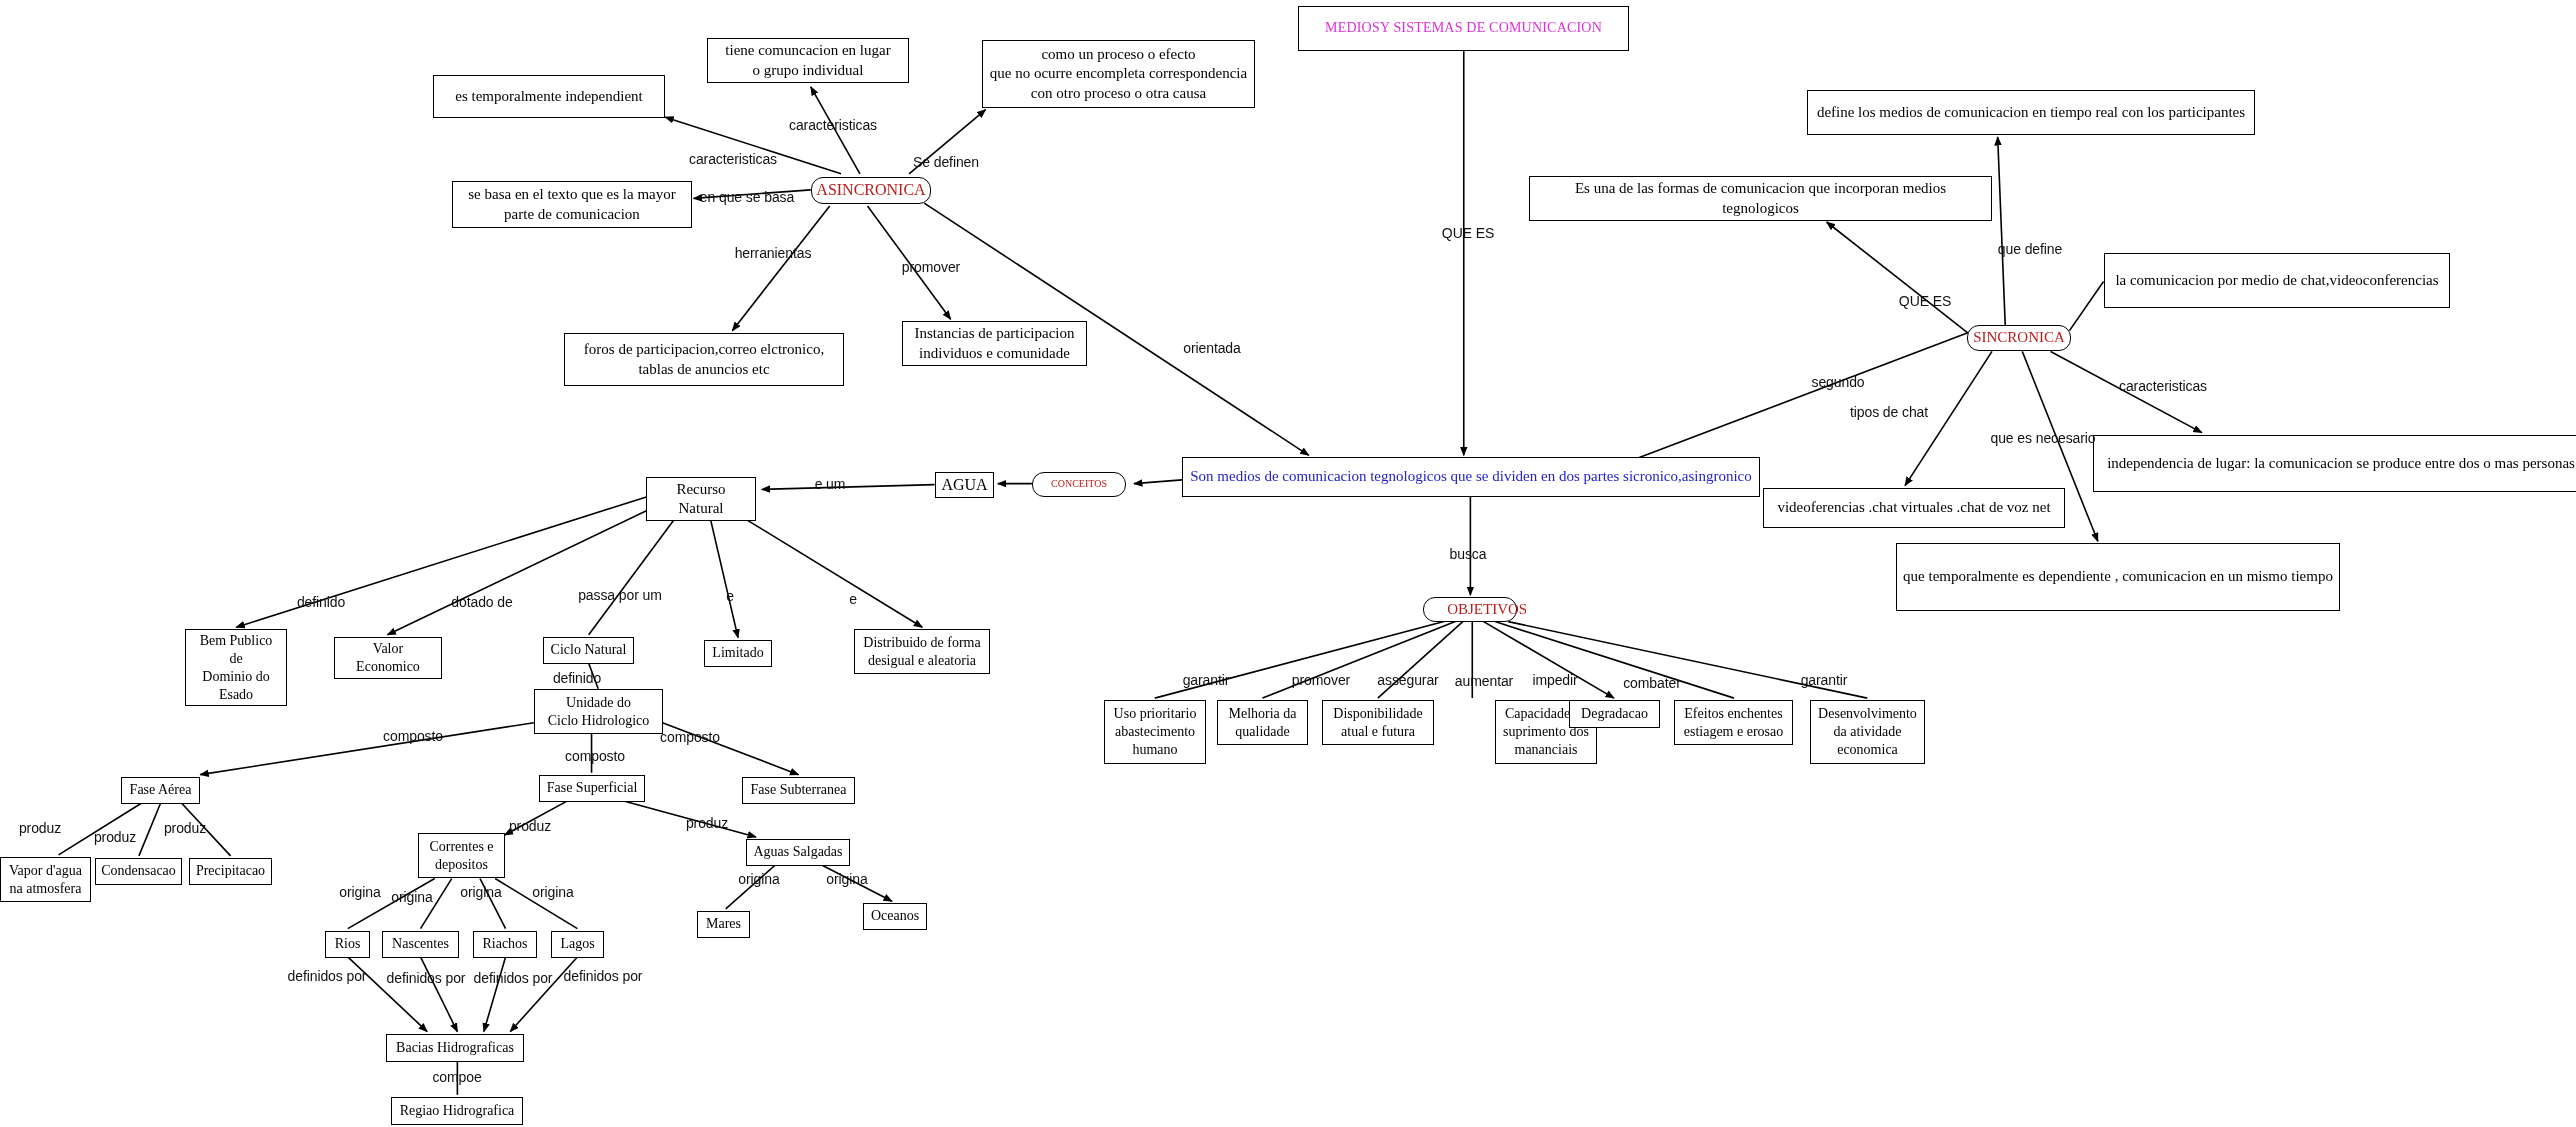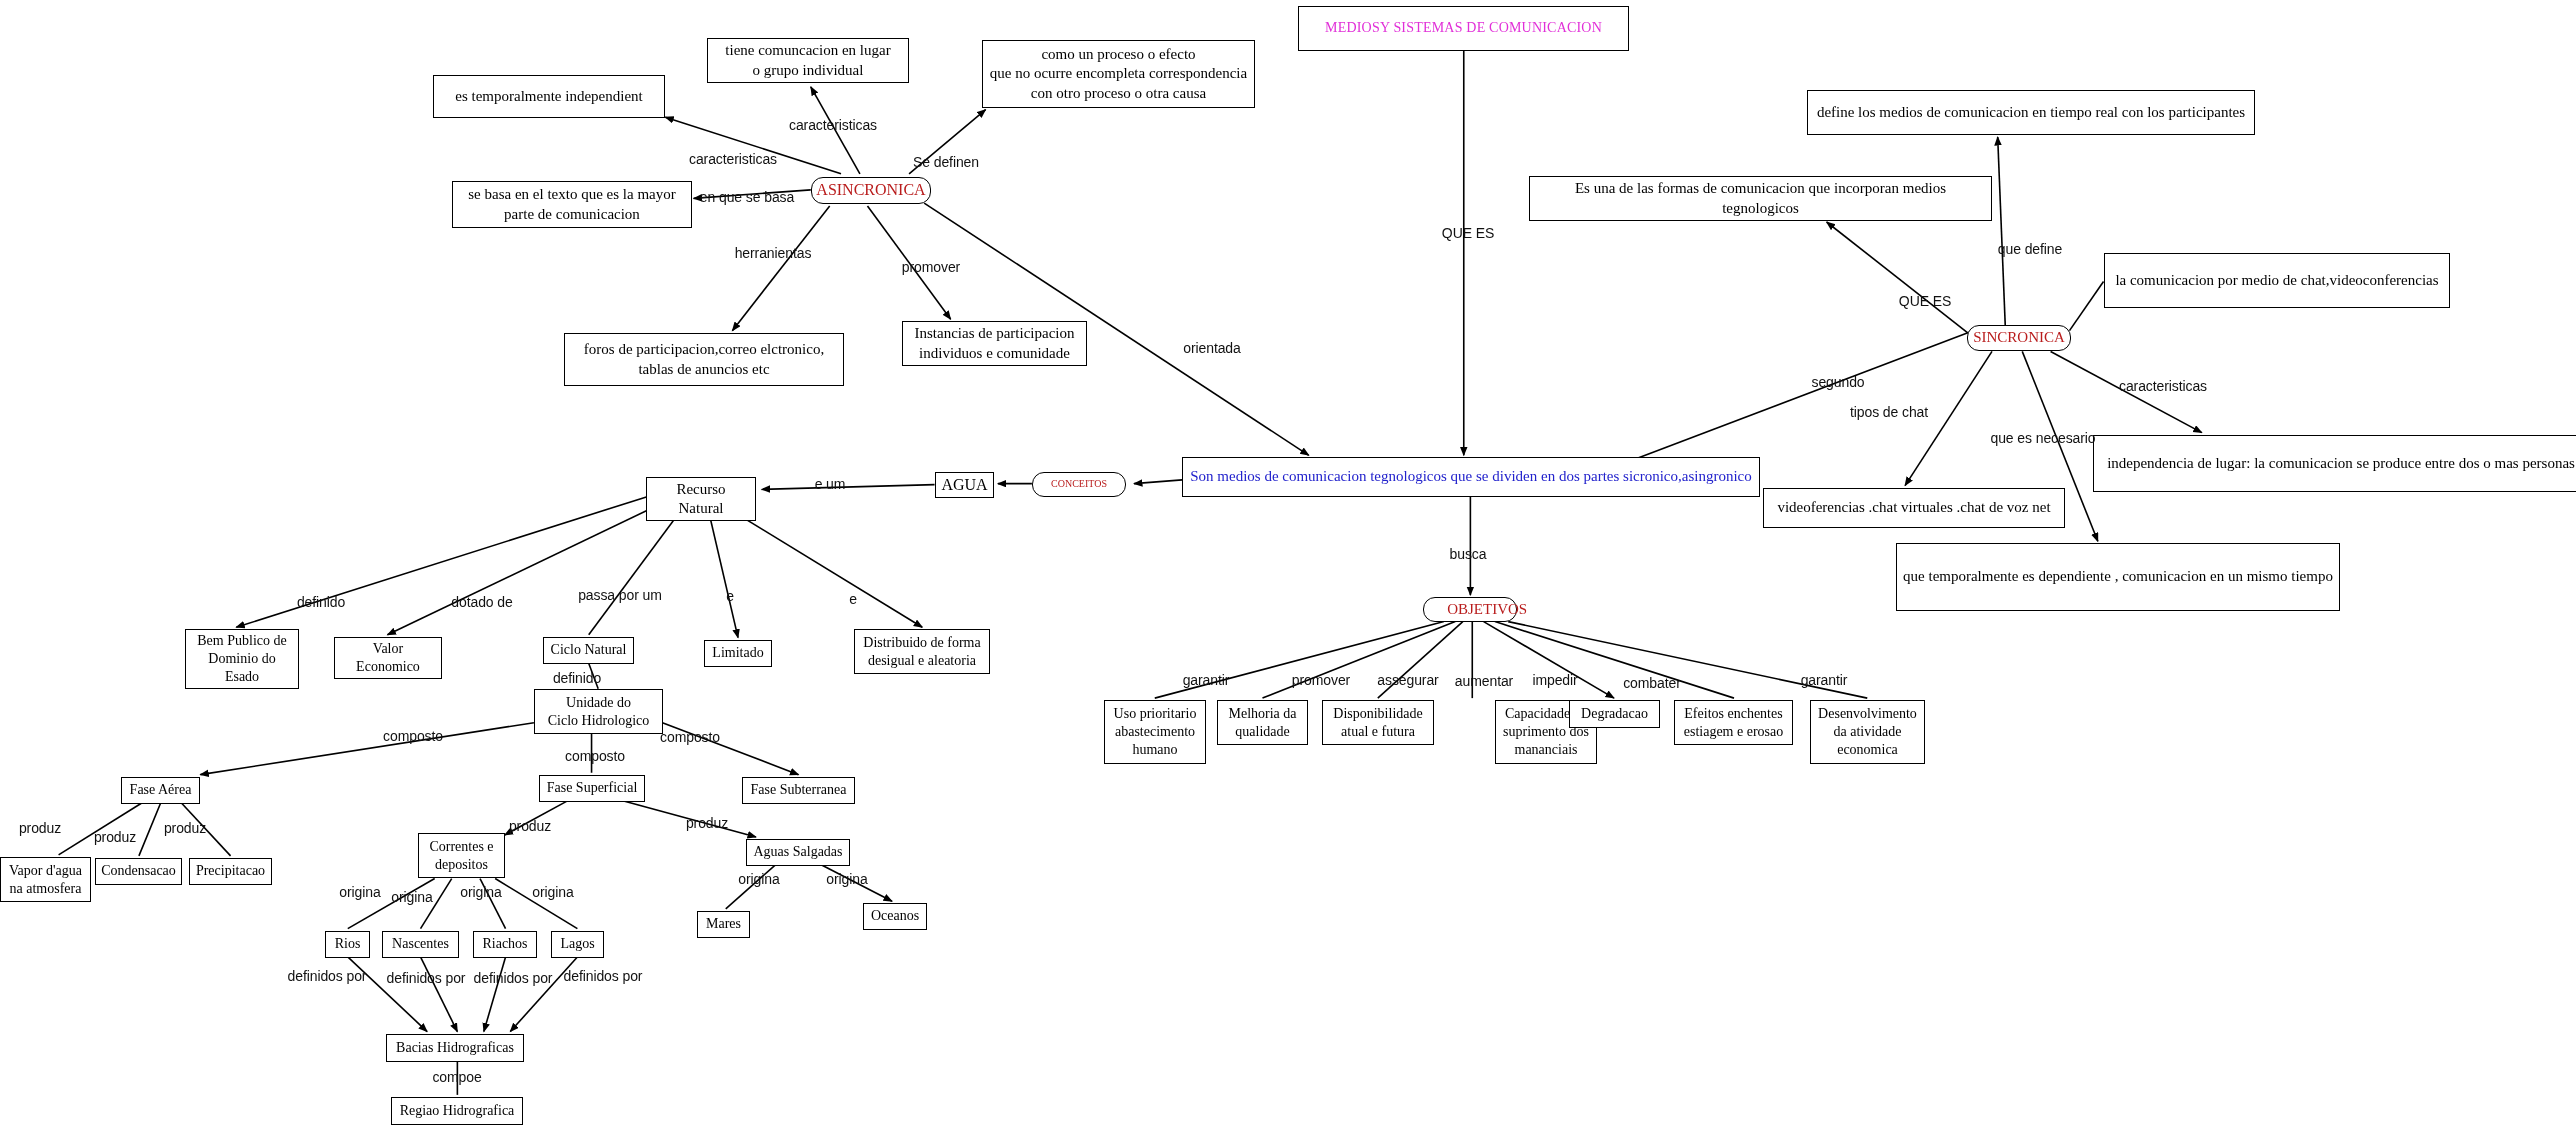--- a/index.html
+++ b/index.html
@@ -141,21 +141,21 @@
       <div class="node" style="left: 1448px; top: 700px; width: 102px; min-height: 64px; font-size: 14px; margin-left: 47px;">Capacidade de
 suprimento dos
 mananciais</div>
       <div class="node" style="left: 1569px; top: 700px; width: 91px; min-height: 28px; font-size: 14px;">Degradacao</div>
       <div class="node" style="left: 1674px; top: 700px; width: 119px; min-height: 45px; font-size: 14px;">Efeitos enchentes
 estiagem e erosao</div>
       <div class="node" style="left: 1810px; top: 700px; width: 115px; min-height: 64px; font-size: 14px;">Desenvolvimento
 da atividade
 economica</div>
       <div class="node" style="left: 646px; top: 477px; width: 110px; min-height: 26.5px; font-size: 15px;">Recurso Natural</div>
-      <div class="node" style="left: 185px; top: 629px; width: 114px; min-height: 45px; font-size: 14px;">Bem Publico de
+      <div class="node" style="left: 185px; top: 629px; width: 102px; min-height: 45px; font-size: 14px;">Bem Publico de
 Dominio do Esado</div>
       <div class="node" style="left: 334px; top: 637px; width: 108px; min-height: 26.5px; font-size: 14px;">Valor Economico</div>
       <div class="node" style="left: 543px; top: 637px; width: 91px; min-height: 26.5px; font-size: 14px;">Ciclo Natural</div>
       <div class="node" style="left: 704px; top: 640px; width: 68px; min-height: 26.5px; font-size: 14px;">Limitado</div>
       <div class="node" style="left: 854px; top: 629px; width: 136px; min-height: 45px; font-size: 14px;">Distribuido de forma
 desigual e aleatoria</div>
       <div class="node" style="left: 534px; top: 689px; width: 129px; min-height: 45px; font-size: 14px;">Unidade do
 Ciclo Hidrologico</div>
       <div class="node" style="left: 121px; top: 777px; width: 79px; min-height: 26.5px; font-size: 14px;">Fase Aérea</div>
       <div class="node" style="left: 539px; top: 775px; width: 106px; min-height: 26.5px; font-size: 14px;">Fase Superficial</div>

